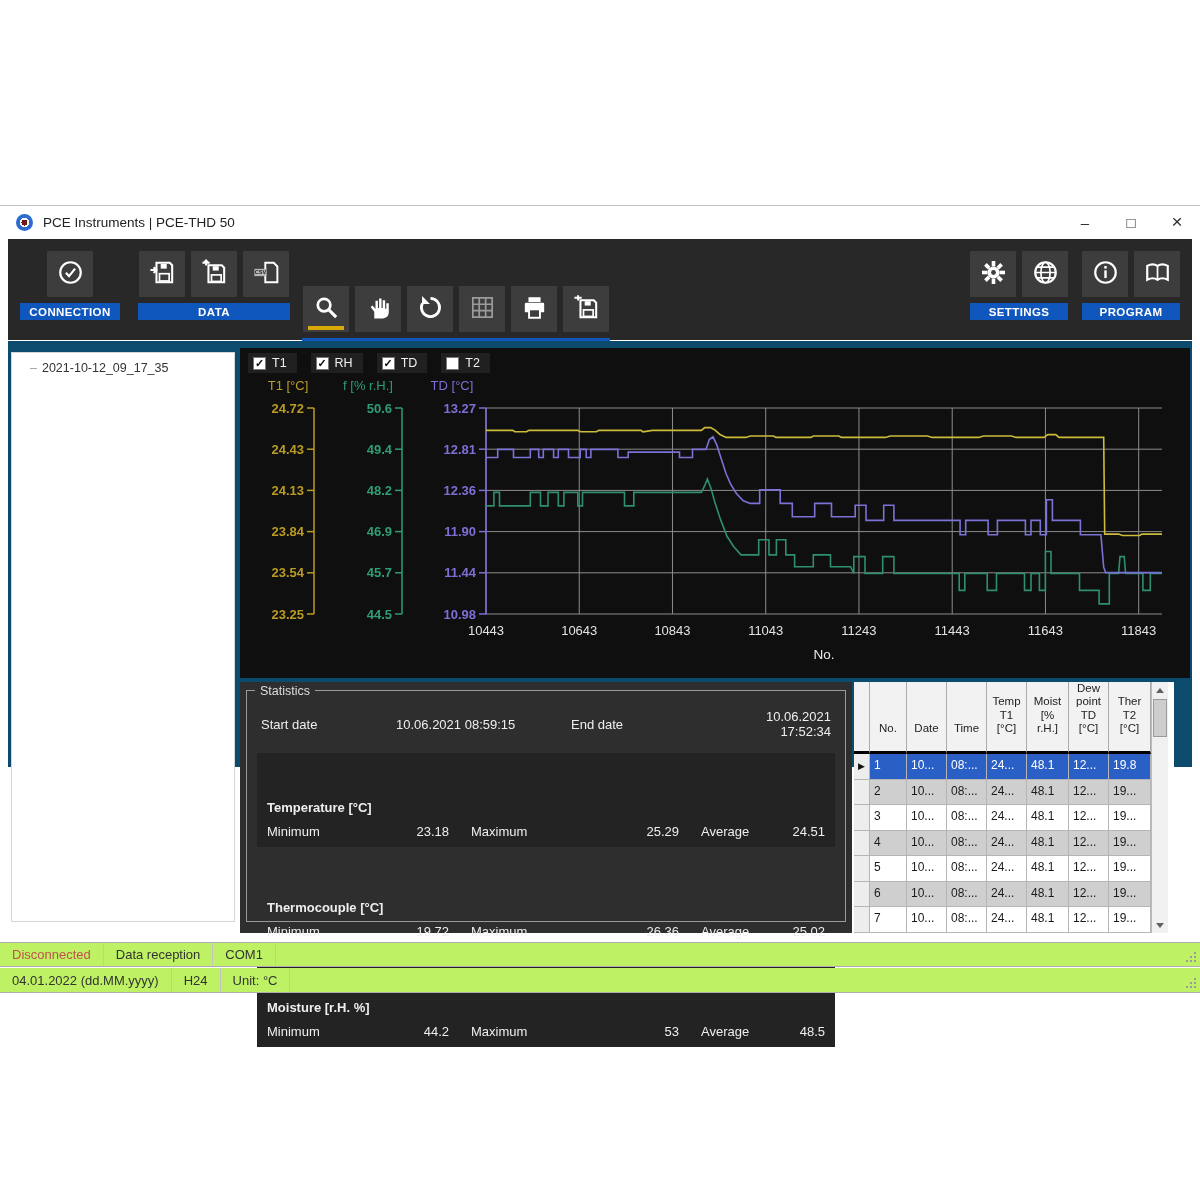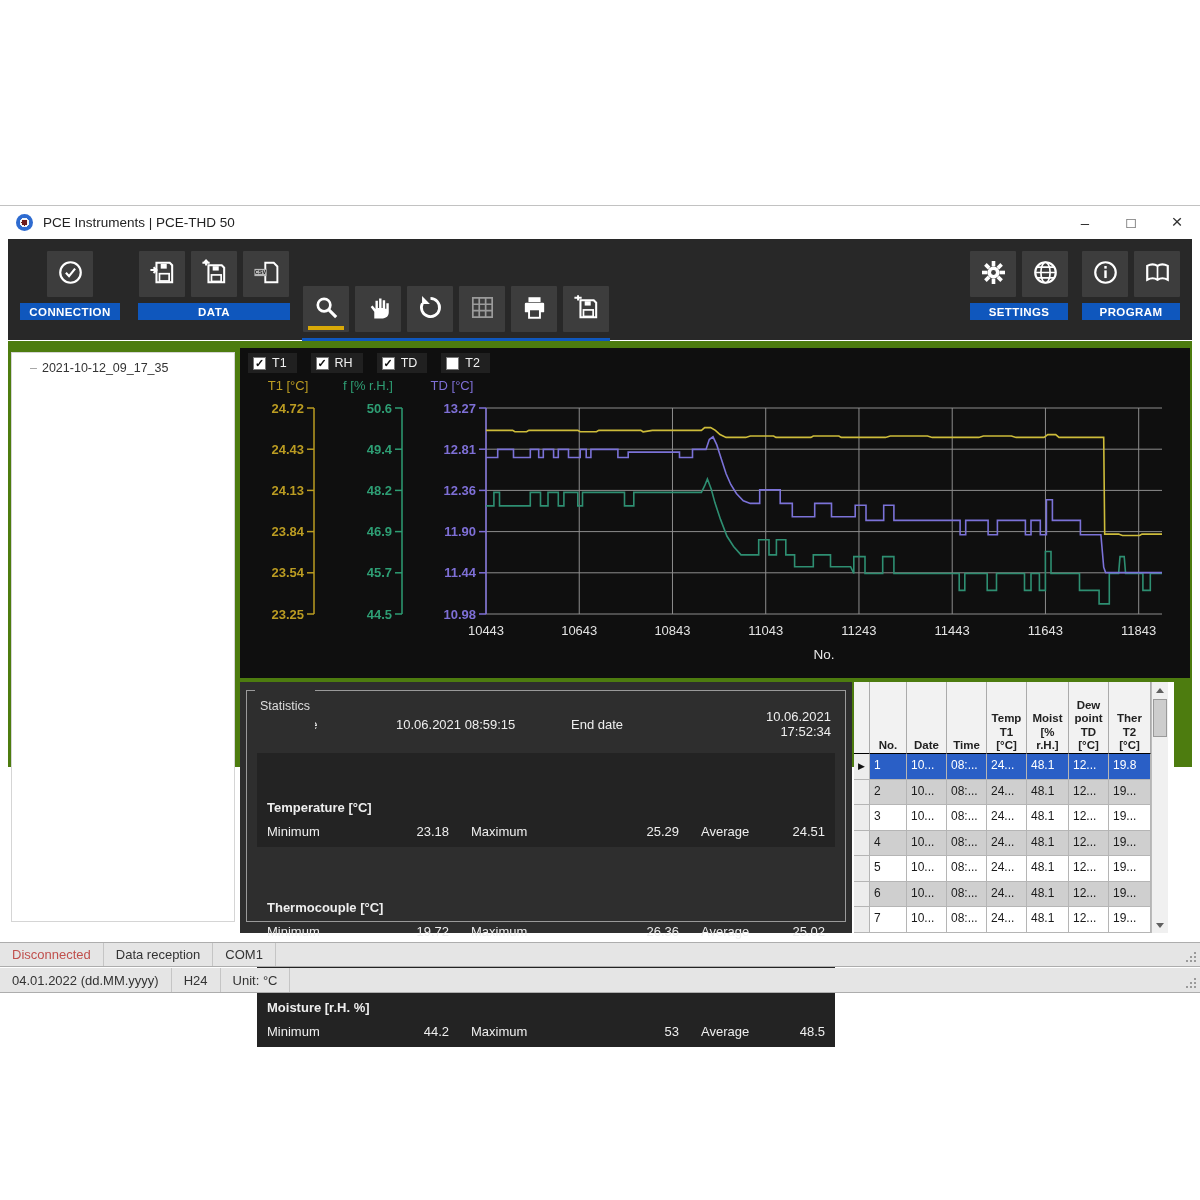--- a/index.html
+++ b/index.html
@@ -25,68 +25,68 @@
   .tb-btnrow{display:flex;gap:6px;justify-content:center;margin-bottom:6px;}
   .tb-btn{width:46px;height:46px;background:#3d3d3d;display:flex;align-items:center;
     justify-content:center;position:relative;border-radius:1px;}
   .tb-btn svg{width:29px;height:29px;}
   .tb-btn.active::after{content:"";position:absolute;left:5px;right:5px;bottom:2px;height:4px;background:#d9a907;}
   .tb-label{height:17px;background:#0f57bd;color:#fff;font-size:11.5px;font-weight:bold;
     display:flex;align-items:center;justify-content:center;letter-spacing:.4px;}
   .sp18{width:18px;} .sp12{width:12px;} .spacer{flex:1;} .sp14{width:14px;}
 
   
-  .bodyarea{position:absolute;left:8px;right:8px;top:341px;height:426px;background:#4d7c0f;}
+  .bodyarea{position:absolute;left:8px;right:8px;top:341px;height:426px;background:#0c4a6e;}
   .tree-panel{position:absolute;left:3px;top:11px;width:224px;height:570px;background:#fff;
     border:1px solid #d5d5d5;padding:8px 4px;font-size:12.5px;color:#333;}
   .tree-item{display:flex;align-items:center;gap:5px;padding-left:14px;white-space:nowrap;}
   .tree-item::before{content:"–";color:#9a9a9a;}
 
   .chart-panel{position:absolute;left:232px;top:7px;width:950px;height:330px;background:#0f0f0f;}
   .legend-row{position:absolute;left:8px;top:5px;display:flex;gap:14px;}
   .cb-item{display:flex;align-items:center;gap:6px;background:#202020;padding:3px 10px 3px 5px;}
   .cb{width:13px;height:13px;background:#fff;border:1px solid #777;display:flex;align-items:center;
     justify-content:center;font-size:11px;font-weight:bold;color:#111;line-height:11px;}
   .cb-label{font-size:12.5px;color:#f0f0f0;}
   #chart-svg{position:absolute;left:0;top:26px;}
   svg text{font-family:"Liberation Sans", sans-serif;}
 
   
   .stats-panel{position:absolute;left:232px;top:341px;width:612px;height:251px;background:#2e2e2e;color:#eee;}
   .groupbox{position:relative;margin:8px 6px 4px 6px;border:1px solid #9a9a9a;padding:14px 10px 8px 10px;height:232px;}
-  .groupbox-title{position:absolute;top:-8px;left:8px;background:#2e2e2e;padding:16px 5px;font-size:12.5px;color:#ddd;}
+  .groupbox-title{position:absolute;top:-8px;left:8px;background:#2e2e2e;padding:1px 5px;font-size:12.5px;color:#ddd;}
   .date-row{display:grid;grid-template-columns:135px 175px 145px 1fr;font-size:13px;padding:4px 4px 8px 4px;align-items:center;}
   .date-row .val-r{text-align:right;}
   .stat-block{padding:7px 10px 8px 10px;margin-top:6px;}
   .stat-block.dark{background:#232323;}
   .stat-head{font-weight:bold;font-size:13px;margin-bottom:9px;margin-top:40px;}
   .stat-row{display:grid;grid-template-columns:110px 72px 118px 112px 98px 1fr;font-size:13px;}
   .stat-row span:nth-child(even){text-align:right;}
 
   
   .table-panel{position:absolute;left:846px;top:341px;width:320px;height:251px;background:#fff;overflow:hidden;}
   #data-grid{display:grid;grid-template-columns:16px 37px 40px 40px 40px 42px 40px 42px;width:297px;}
-  #data-grid .h{background:#f2f2f2;border-right:1px solid #ababab;border-bottom:1px solid #000000;
+  #data-grid .h{background:#f2f2f2;border-right:1px solid #ababab;border-bottom:3px solid #000000;
     font-size:11.5px;color:#222;display:flex;align-items:flex-end;justify-content:center;text-align:center;
-    white-space:pre-line;line-height:1.18;padding-bottom:0;height:72px;font-weight:bold;}
+    white-space:pre-line;line-height:1.18;padding-bottom:15px;height:72px;}
   #data-grid .c{height:25.5px;border-right:1px solid #b5b5b5;border-bottom:1px solid #b5b5b5;
     font-size:12px;color:#1a1a1a;padding:4px 2px 0 4px;overflow:hidden;white-space:nowrap;}
   #data-grid .c.selcol{background:#ededed;color:#111;font-size:9px;display:flex;align-items:center;justify-content:center;padding:0;}
   #data-grid .c.alt{background:#cfcfcf;}
   #data-grid .c.sel-row{background:#2a5fc6;color:#fff;}
   .scrollbar{position:absolute;left:297px;top:0;width:17px;height:251px;background:#f0f0f0;border-left:1px solid #bbb;}
   .sb-btn{position:absolute;left:0;width:16px;height:16px;background:#f0f0f0;display:flex;
     align-items:center;justify-content:center;}
   .sb-up{top:0;} .sb-down{bottom:0;}
   .tri-up{width:0;height:0;border-left:4px solid transparent;border-right:4px solid transparent;border-bottom:5px solid #606060;}
   .tri-down{width:0;height:0;border-left:4px solid transparent;border-right:4px solid transparent;border-top:5px solid #606060;}
   .sb-thumb{position:absolute;left:1px;top:17px;width:14px;height:38px;background:#cdcdcd;border:1px solid #9a9a9a;}
 
   
-  .statusbar{position:absolute;left:0;right:0;height:25px;background:#e5e5e5;display:flex;
+  .statusbar{position:absolute;left:0;right:0;height:25px;background:#bef264;display:flex;
     align-items:center;font-size:13px;color:#333;}
   .sb1{top:942px;border-top:1px solid #adadad;border-bottom:1px solid #adadad;}
   .sb2{top:968px;border-bottom:1px solid #adadad;}
   .seg{padding:0 12px;border-right:1px solid #c5c5c5;height:100%;display:flex;align-items:center;}
   .seg.red{color:#c0504d;}
   .grip{position:absolute;right:4px;bottom:4px;width:2px;height:2px;background:#9a9a9a;
     box-shadow:-4px 0 #9a9a9a,-8px 0 #9a9a9a,0 -4px #9a9a9a,-4px -4px #9a9a9a,0 -8px #9a9a9a;}
 </style>
 </head>
 <body>

